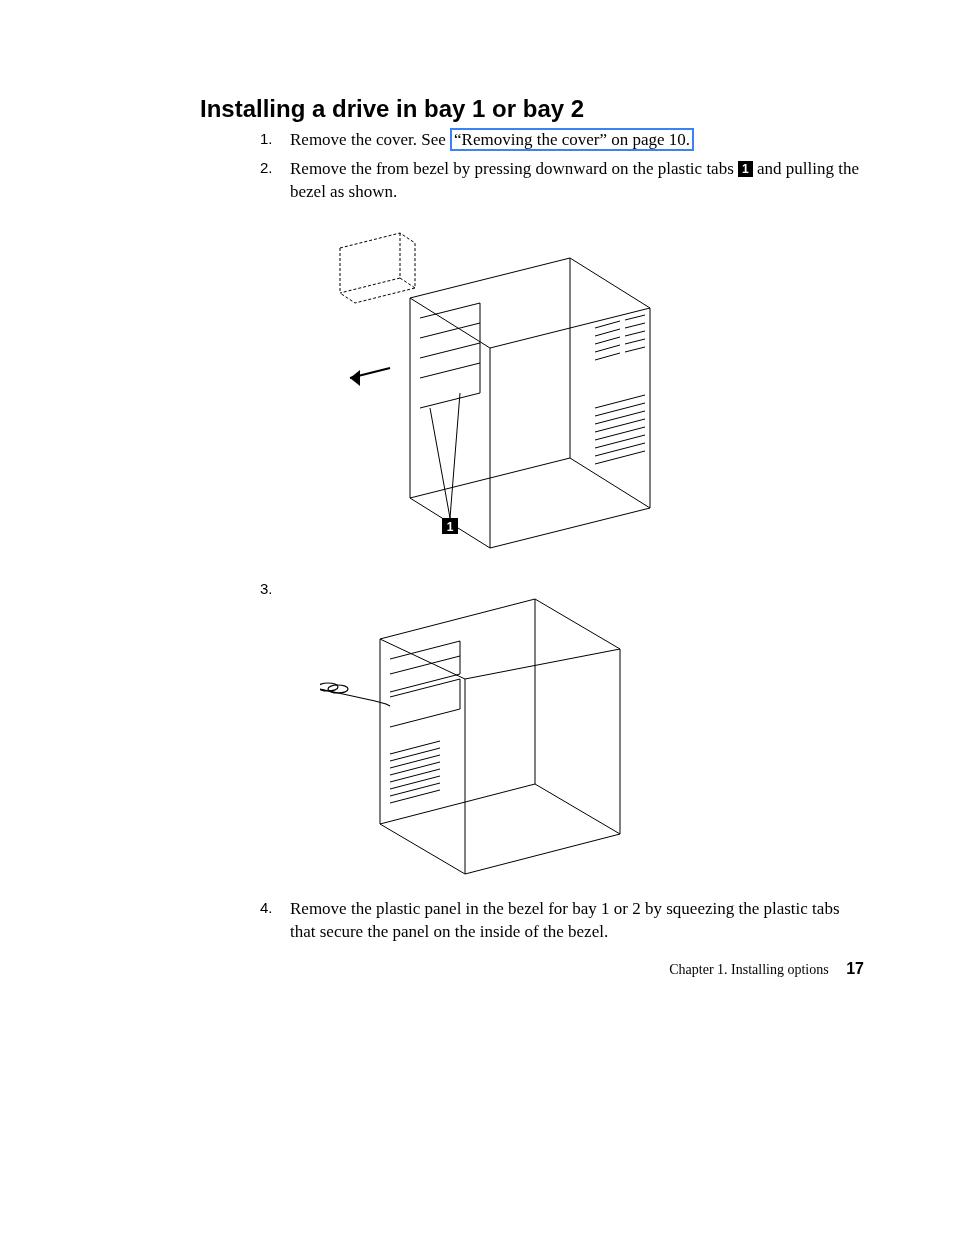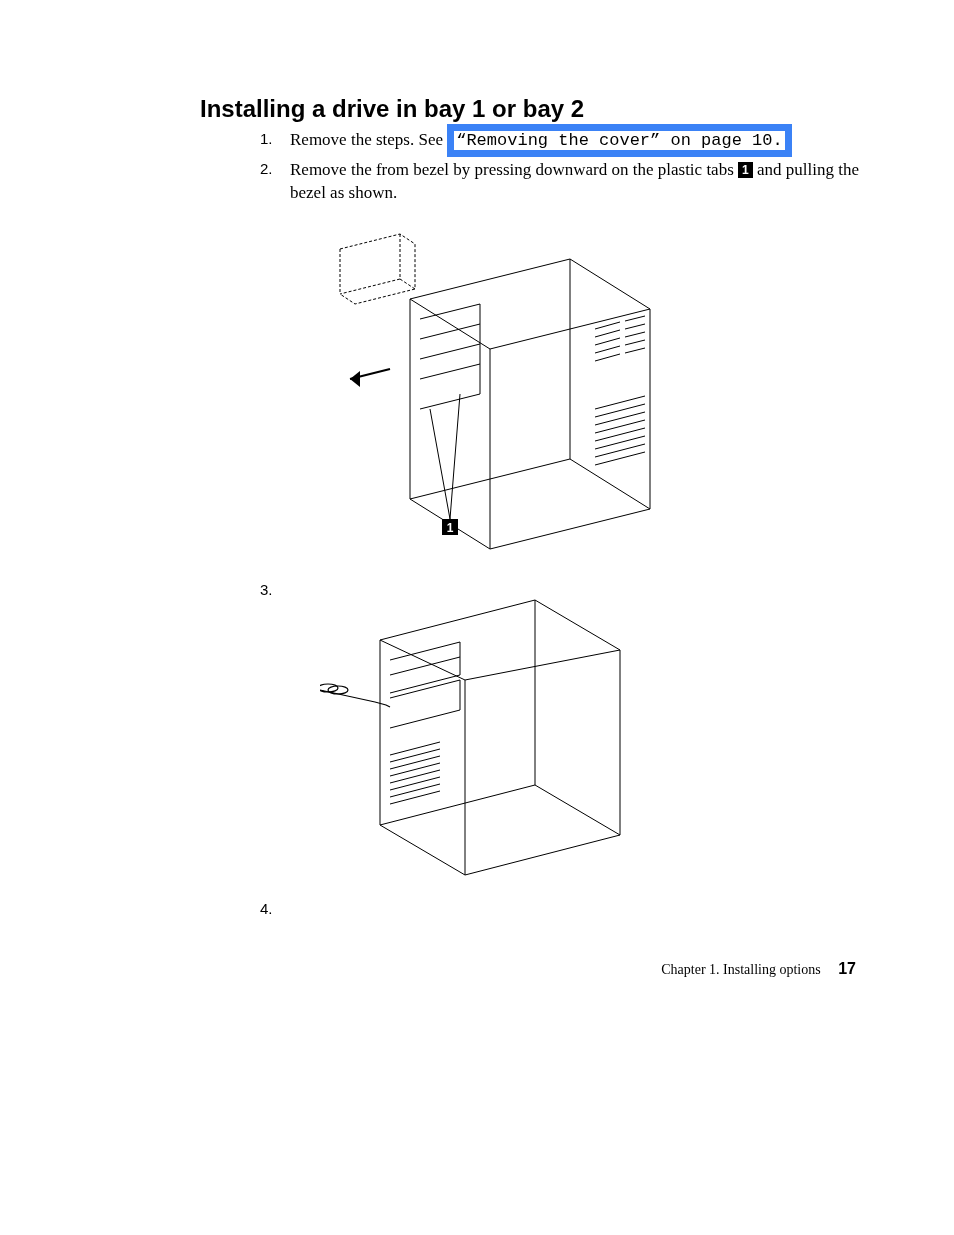--- a/index.html
+++ b/index.html
@@ -39,43 +39,42 @@
     margin-bottom: 6px;
   }
   ol.steps > li .num {
     position: absolute;
     left: 0;
     top: 0;
     font-family: Arial, Helvetica, sans-serif;
     font-size: 15px;
   }
   .xref {
-    border: 7px solid #3b82f6;
+    border: 2px solid #3b82f6;
     padding: 0 2px;
     white-space: nowrap;
-    font-family: Liberation Mono, monospace;
   }
   .callout {
     display: inline-block;
     background: #000;
     color: #fff;
     font-family: Arial, Helvetica, sans-serif;
     font-weight: 700;
     font-size: 12px;
     line-height: 14px;
     padding: 1px 4px;
     vertical-align: 1px;
   }
   .fig {
     margin: 14px 0 12px 30px;
   }
   .footer {
     position: absolute;
     bottom: 42px;
-    right: 98px;
+    right: 90px;
     font-size: 14px;
   }
   .footer .chap {
     font-family: "Palatino Linotype", Palatino, Georgia, serif;
   }
   .footer .pn {
     font-family: Arial, Helvetica, sans-serif;
     font-weight: 700;
     font-size: 16px;
     margin-left: 14px;
@@ -86,21 +85,21 @@
 
 <div class="page">
 
   <h2 class="h2">Installing a drive in bay 1 or bay 2</h2>
 
 
   <ol class="steps">
 
     <li>
       <span class="num">1.</span>
-      <span>Remove the steps. See </span><span class="xref">“Removing the cover” on page 10.</span>
+      <span>Remove the cover. See </span><span class="xref">“Removing the cover” on page 10.</span>
     </li>
 
     <li>
       <span class="num">2.</span>
       <span>Remove the from bezel by pressing downward on the plastic tabs </span><span class="callout">1</span><span> and pulling the bezel as shown.</span>
 
       <div class="fig">
         <svg width="360" height="340" viewBox="0 0 360 340">
           <g stroke="#000" stroke-width="1" fill="none">
 
@@ -200,20 +199,21 @@
               <ellipse cx="8" cy="108" rx="10" ry="4"></ellipse>
               <ellipse cx="18" cy="110" rx="10" ry="4"></ellipse>
             </g>
           </g>
         </svg>
       </div>
     </li>
 
     <li>
       <span class="num">4.</span>
+      <span>Remove the plastic panel in the bezel for bay 1 or 2 by squeezing the plastic tabs that secure the panel on the inside of the bezel.</span>
     </li>
 
   </ol>
 
   <div class="footer">
     <span class="chap">Chapter 1. Installing options</span>
     <span class="pn">17</span>
   </div>
 
 </div>

